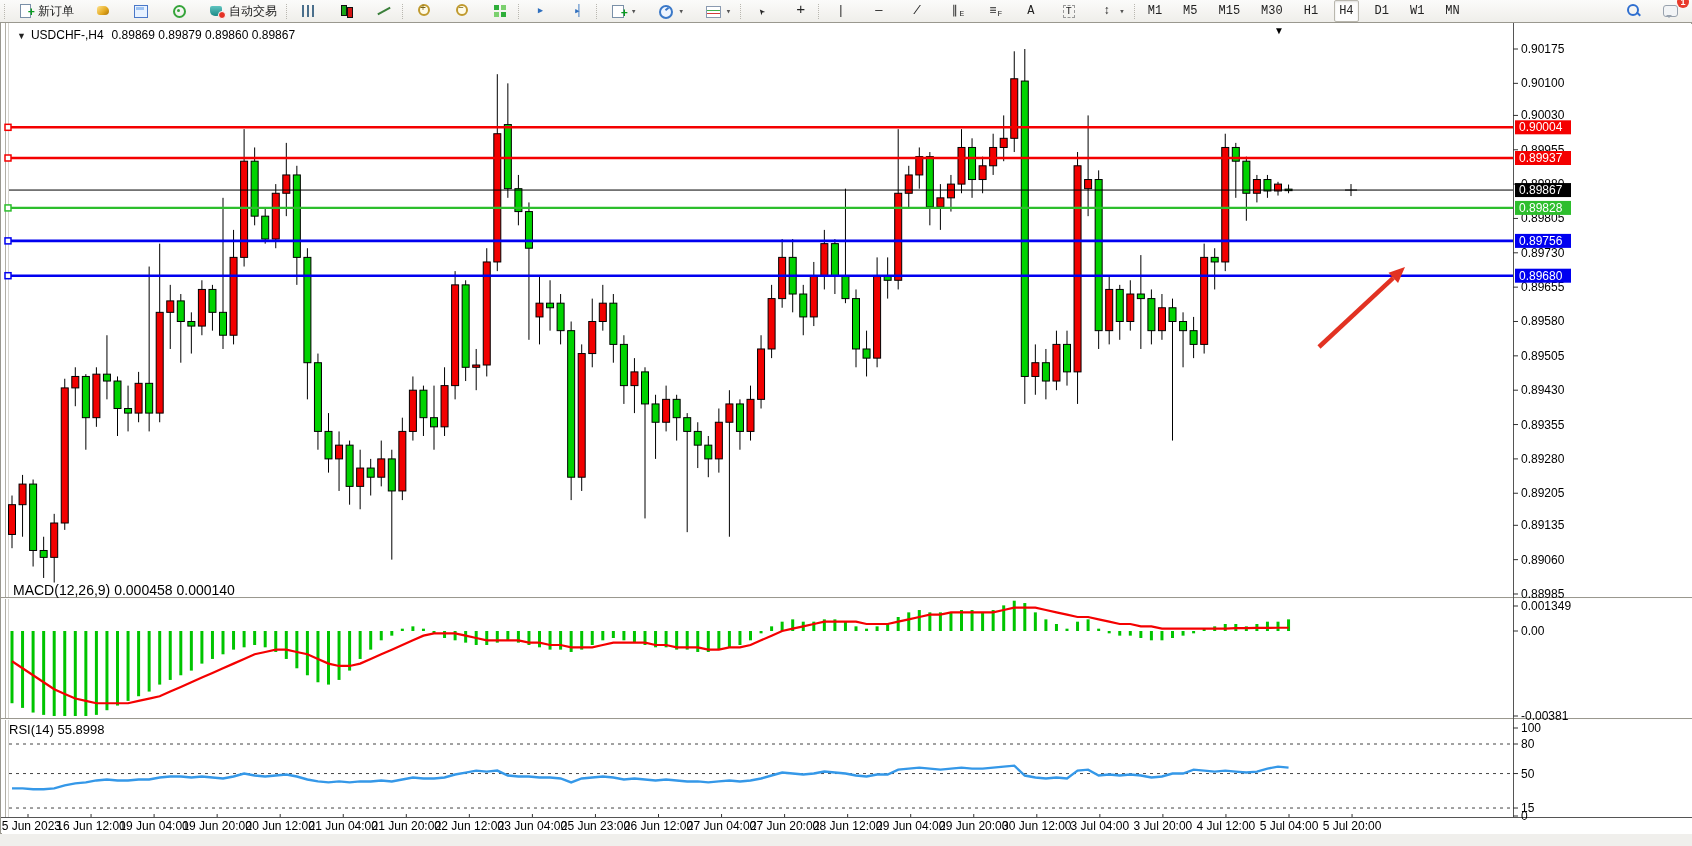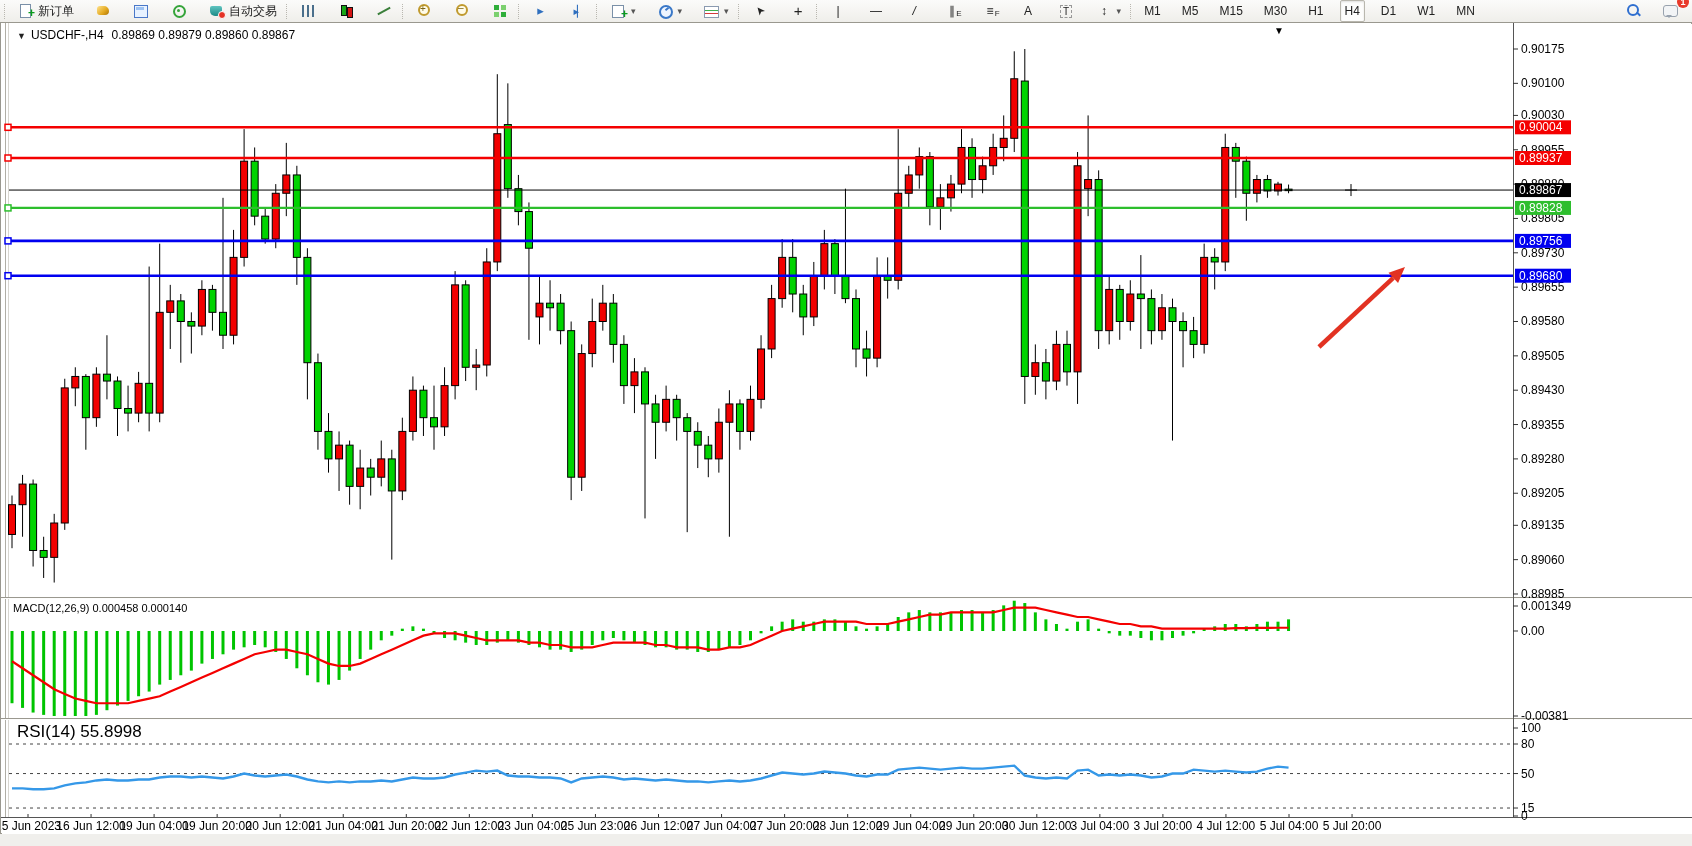--- a/index.html
+++ b/index.html
@@ -2,21 +2,21 @@
 <html><head>
 <meta charset="utf-8">
 <style>
   html,body{margin:0;padding:0;background:#eceae6;font-family:"Liberation Sans",sans-serif;}
   #stage{position:relative;width:1692px;height:846px;background:#f0efec;overflow:hidden;}
 
   
   #toolbar{position:absolute;left:0;top:0;width:1692px;height:22px;display:flex;align-items:center;
            background:linear-gradient(#fbfbfa,#efeeea);border-bottom:1px solid #d8d6d0;font-size:12px;color:#222;}
   .grip{width:5px;height:15px;border-left:1px dotted #b9b7b0;margin:0 3px 0 4px;}
-  .tb-group{display:flex;align-items:center;gap:11px;}
+  .tb-group{display:flex;align-items:center;gap:11px;font-family:Liberation Mono, monospace;}
   .tb-btn{display:flex;align-items:center;gap:3px;padding:1px 4px;height:18px;border:1px solid transparent;border-radius:2px;cursor:default;}
   .tb-btn.pressed{background:#fdfdfc;border-color:#b9b7ae;box-shadow:inset 0 1px 2px rgba(0,0,0,.12);}
   .tb-btn .lbl{white-space:nowrap;}
   .tb-btn .dd{color:#555;font-size:9px;margin-left:1px;}
   .tb-right{margin-left:auto;display:flex;align-items:center;margin-right:8px;gap:10px;}
   .badge{position:absolute;right:-6px;top:-5px;background:#e8392a;color:#fff;border-radius:8px;font-size:9px;
          min-width:12px;height:12px;line-height:12px;text-align:center;font-weight:bold;}
 
   
   .ic{width:17px;height:16px;display:inline-block;position:relative;flex:none;font-size:12px;line-height:16px;text-align:center;color:#345;}
@@ -65,22 +65,22 @@
   .ic-magnifier::after{content:"";position:absolute;left:11px;top:10px;width:5px;height:2px;background:#2f6fd0;transform:rotate(45deg);}
   .ic-chat::before{content:"";position:absolute;left:1px;top:2px;width:13px;height:10px;border:1px solid #98a2ae;border-radius:3px;background:#f2f4f6;}
   .ic-chat::after{content:"";position:absolute;left:4px;top:12px;border:3px solid transparent;border-top-color:#98a2ae;}
 
   
   #chartwin{position:absolute;left:0;top:22px;width:1692px;height:812px;background:#fff;border:1px solid #9a988f;box-sizing:border-box;}
   #chart-svg{position:absolute;left:0;top:0;}
   .overlay{position:absolute;font-size:12px;color:#000;white-space:nowrap;z-index:5;}
   #chart-title{left:16px;top:5px;}
   #chart-title .tri{font-size:9px;color:#222;margin-right:5px;}
-  #macd-label{left:12px;top:579px;font-size:11px;}
-  #rsi-label{left:16px;top:699px;font-size:17px;}
+  #macd-label{left:12px;top:559px;font-size:14px;}
+  #rsi-label{left:8px;top:699px;font-size:13px;}
   .vlspace{display:inline-block;width:8px;}
 </style>
 </head>
 <body>
 
 <div id="stage">
 
   <div id="toolbar">
       <div class="grip"></div>
       <div class="tb-group">

